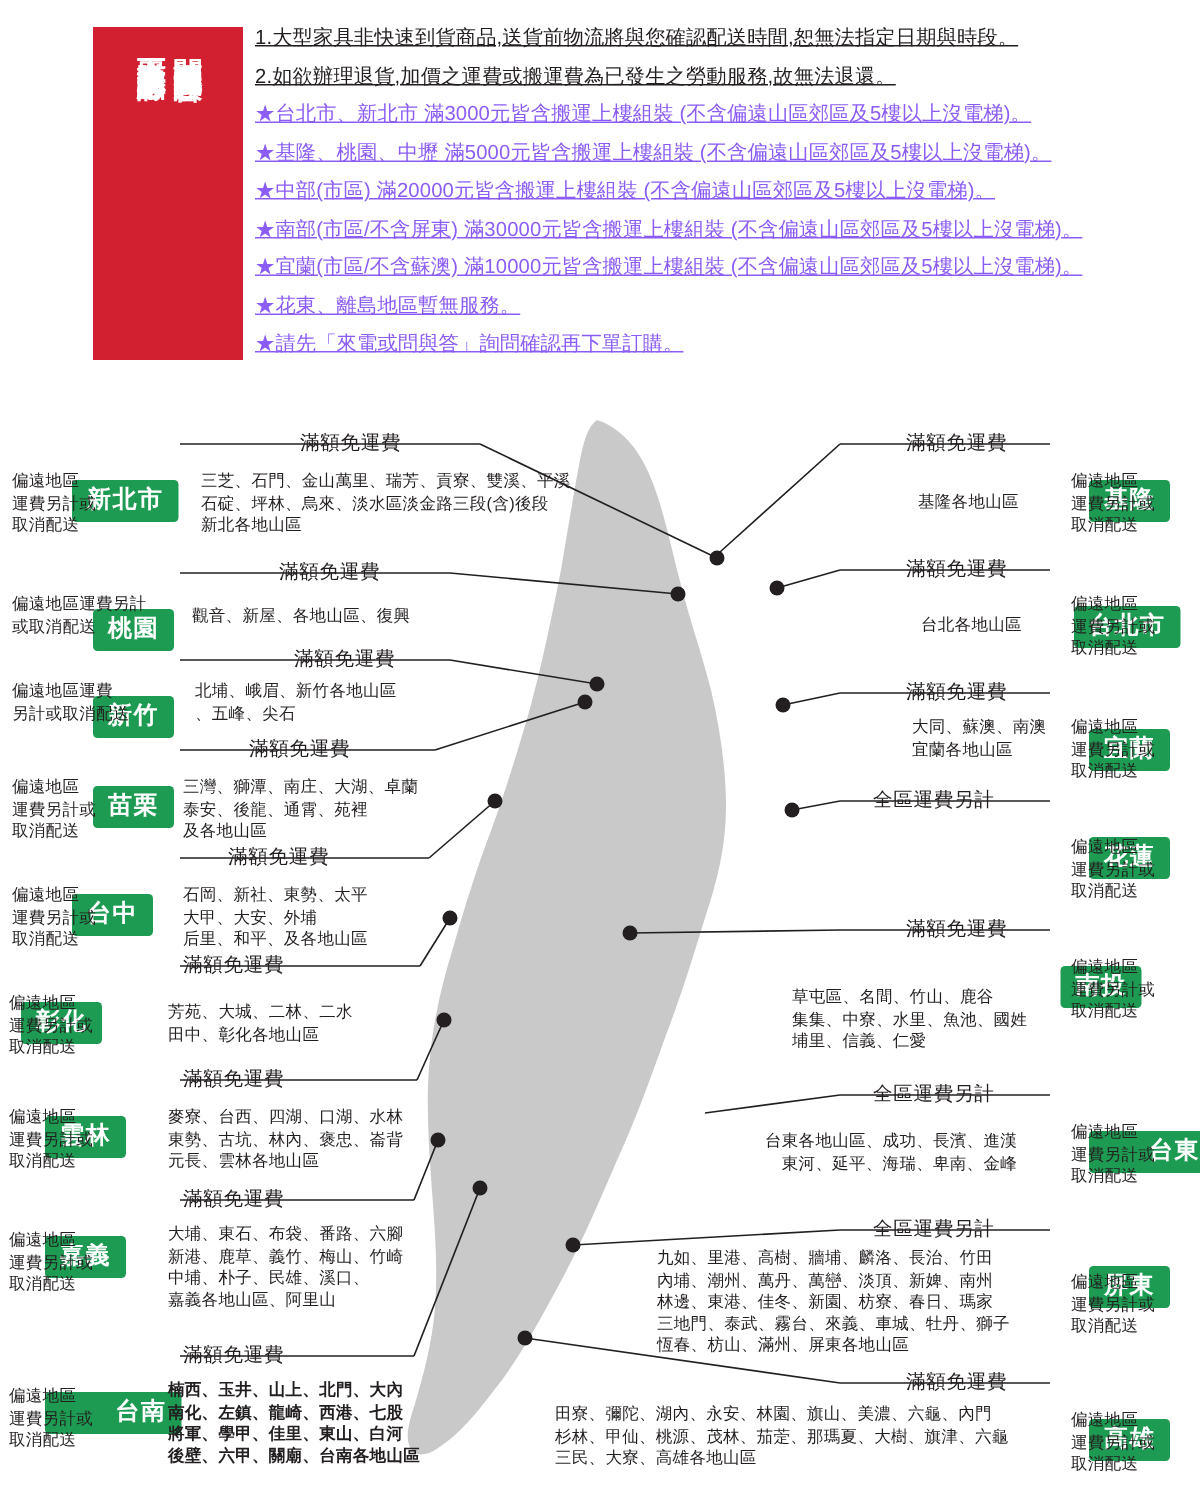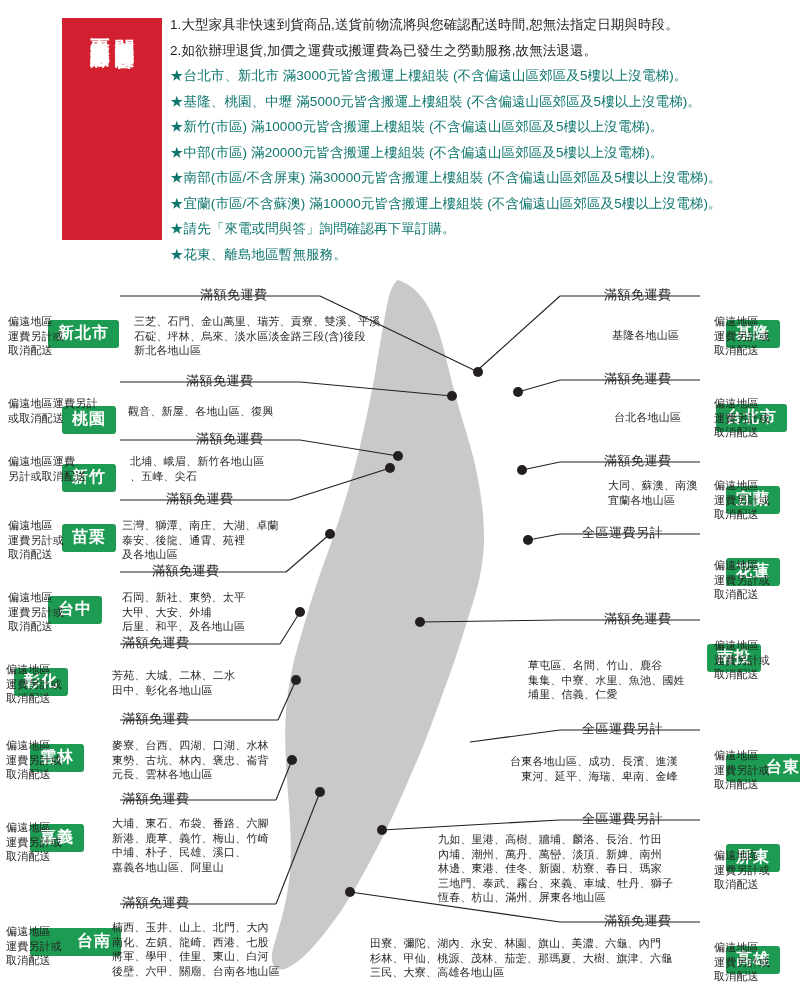--- a/index.html
+++ b/index.html
@@ -27,22 +27,22 @@
     font-size:19px; font-weight:bold; line-height:1.18;
     letter-spacing:1px; margin:0 1px;
   }
   .notice-lines {
     position:absolute; left:170px; top:12px; width:626px;
   }
   .notice-lines .ln {
     font-size:13.5px; line-height:25.5px; white-space:nowrap;
     letter-spacing:0.1px;
   }
-  .notice-lines .ln.green { color:#0f766e; }
-  .notice-lines .ln.dark { color:#231f20; }
+  .notice-lines .ln.green { color:#8b5cf6;text-decoration:underline; }
+  .notice-lines .ln.dark { color:#231f20;text-decoration:underline; }
 
   
   #map-area { position:absolute; left:0; top:272px; width:800px; height:728px; }
 
   
   #island { position:absolute; left:248px; top:0px; width:250px; height:728px; }
 
   
   .tag {
     position:absolute;
@@ -75,26 +75,25 @@
 <div id="notice">
   <div class="notice-badge">
     <div class="vcol">閱讀避免造成雙方誤會</div>
     <div class="vcol">下單訂購前請務必詳細</div>
   </div>
   <div class="notice-lines">
     <div class="ln dark">1.大型家具非快速到貨商品,送貨前物流將與您確認配送時間,恕無法指定日期與時段。</div>
     <div class="ln dark">2.如欲辦理退貨,加價之運費或搬運費為已發生之勞動服務,故無法退還。</div>
     <div class="ln green">★台北市、新北市 滿3000元皆含搬運上樓組裝 (不含偏遠山區郊區及5樓以上沒電梯)。</div>
     <div class="ln green">★基隆、桃園、中壢 滿5000元皆含搬運上樓組裝 (不含偏遠山區郊區及5樓以上沒電梯)。</div>
-    <div class="ln green">★新竹(市區) 滿10000元皆含搬運上樓組裝 (不含偏遠山區郊區及5樓以上沒電梯)。</div>
     <div class="ln green">★中部(市區) 滿20000元皆含搬運上樓組裝 (不含偏遠山區郊區及5樓以上沒電梯)。</div>
     <div class="ln green">★南部(市區/不含屏東) 滿30000元皆含搬運上樓組裝 (不含偏遠山區郊區及5樓以上沒電梯)。</div>
     <div class="ln green">★宜蘭(市區/不含蘇澳) 滿10000元皆含搬運上樓組裝 (不含偏遠山區郊區及5樓以上沒電梯)。</div>
+    <div class="ln green">★花東、離島地區暫無服務。</div>
     <div class="ln green">★請先「來電或問與答」詢問確認再下單訂購。</div>
-    <div class="ln green">★花東、離島地區暫無服務。</div>
   </div>
 </div>
 
 <div id="map-area">
 
   <svg id="island" viewBox="0 0 250 728">
     <path fill="#c9c9c9" d="M150 8 C168 14 180 30 188 52 C196 74 200 96 206 118 C212 142 220 164 226 188
       C232 214 236 240 236 266 C236 292 230 316 222 340 C214 366 206 392 196 418
       C186 446 176 474 164 500 C152 528 140 556 126 582 C112 608 98 634 82 654
       C70 670 58 684 46 692 C38 698 30 700 26 694 C22 688 24 678 28 666
@@ -226,21 +225,21 @@
   <div class="detail" style="left:112px; top:544px; white-space:pre-line;">大埔、東石、布袋、番路、六腳
 新港、鹿草、義竹、梅山、竹崎
 中埔、朴子、民雄、溪口、
 嘉義各地山區、阿里山</div>
 
   <div class="tag" style="left:30px; top:620px;padding-left:47px;">台南</div>
   <div class="headline" style="left:122px; top:622px;">滿額免運費</div>
   <div class="note" style="left:6px; top:652px; white-space:pre-line;">偏遠地區
 運費另計或
 取消配送</div>
-  <div class="detail" style="left:112px; top:648px; white-space:pre-line;">楠西、玉井、山上、北門、大內
+  <div class="detail" style="left:112px; top:648px; white-space:pre-line;font-weight:bold;">楠西、玉井、山上、北門、大內
 南化、左鎮、龍崎、西港、七股
 將軍、學甲、佳里、東山、白河
 後壁、六甲、關廟、台南各地山區</div>
 
   <div class="tag" style="left:726px; top:12px;">基隆</div>
   <div class="headline" style="left:604px; top:14px;">滿額免運費</div>
   <div class="note" style="left:714px; top:42px; white-space:pre-line;">偏遠地區
 運費另計或
 取消配送</div>
   <div class="detail" style="left:612px; top:56px; white-space:pre-line;">基隆各地山區</div>

